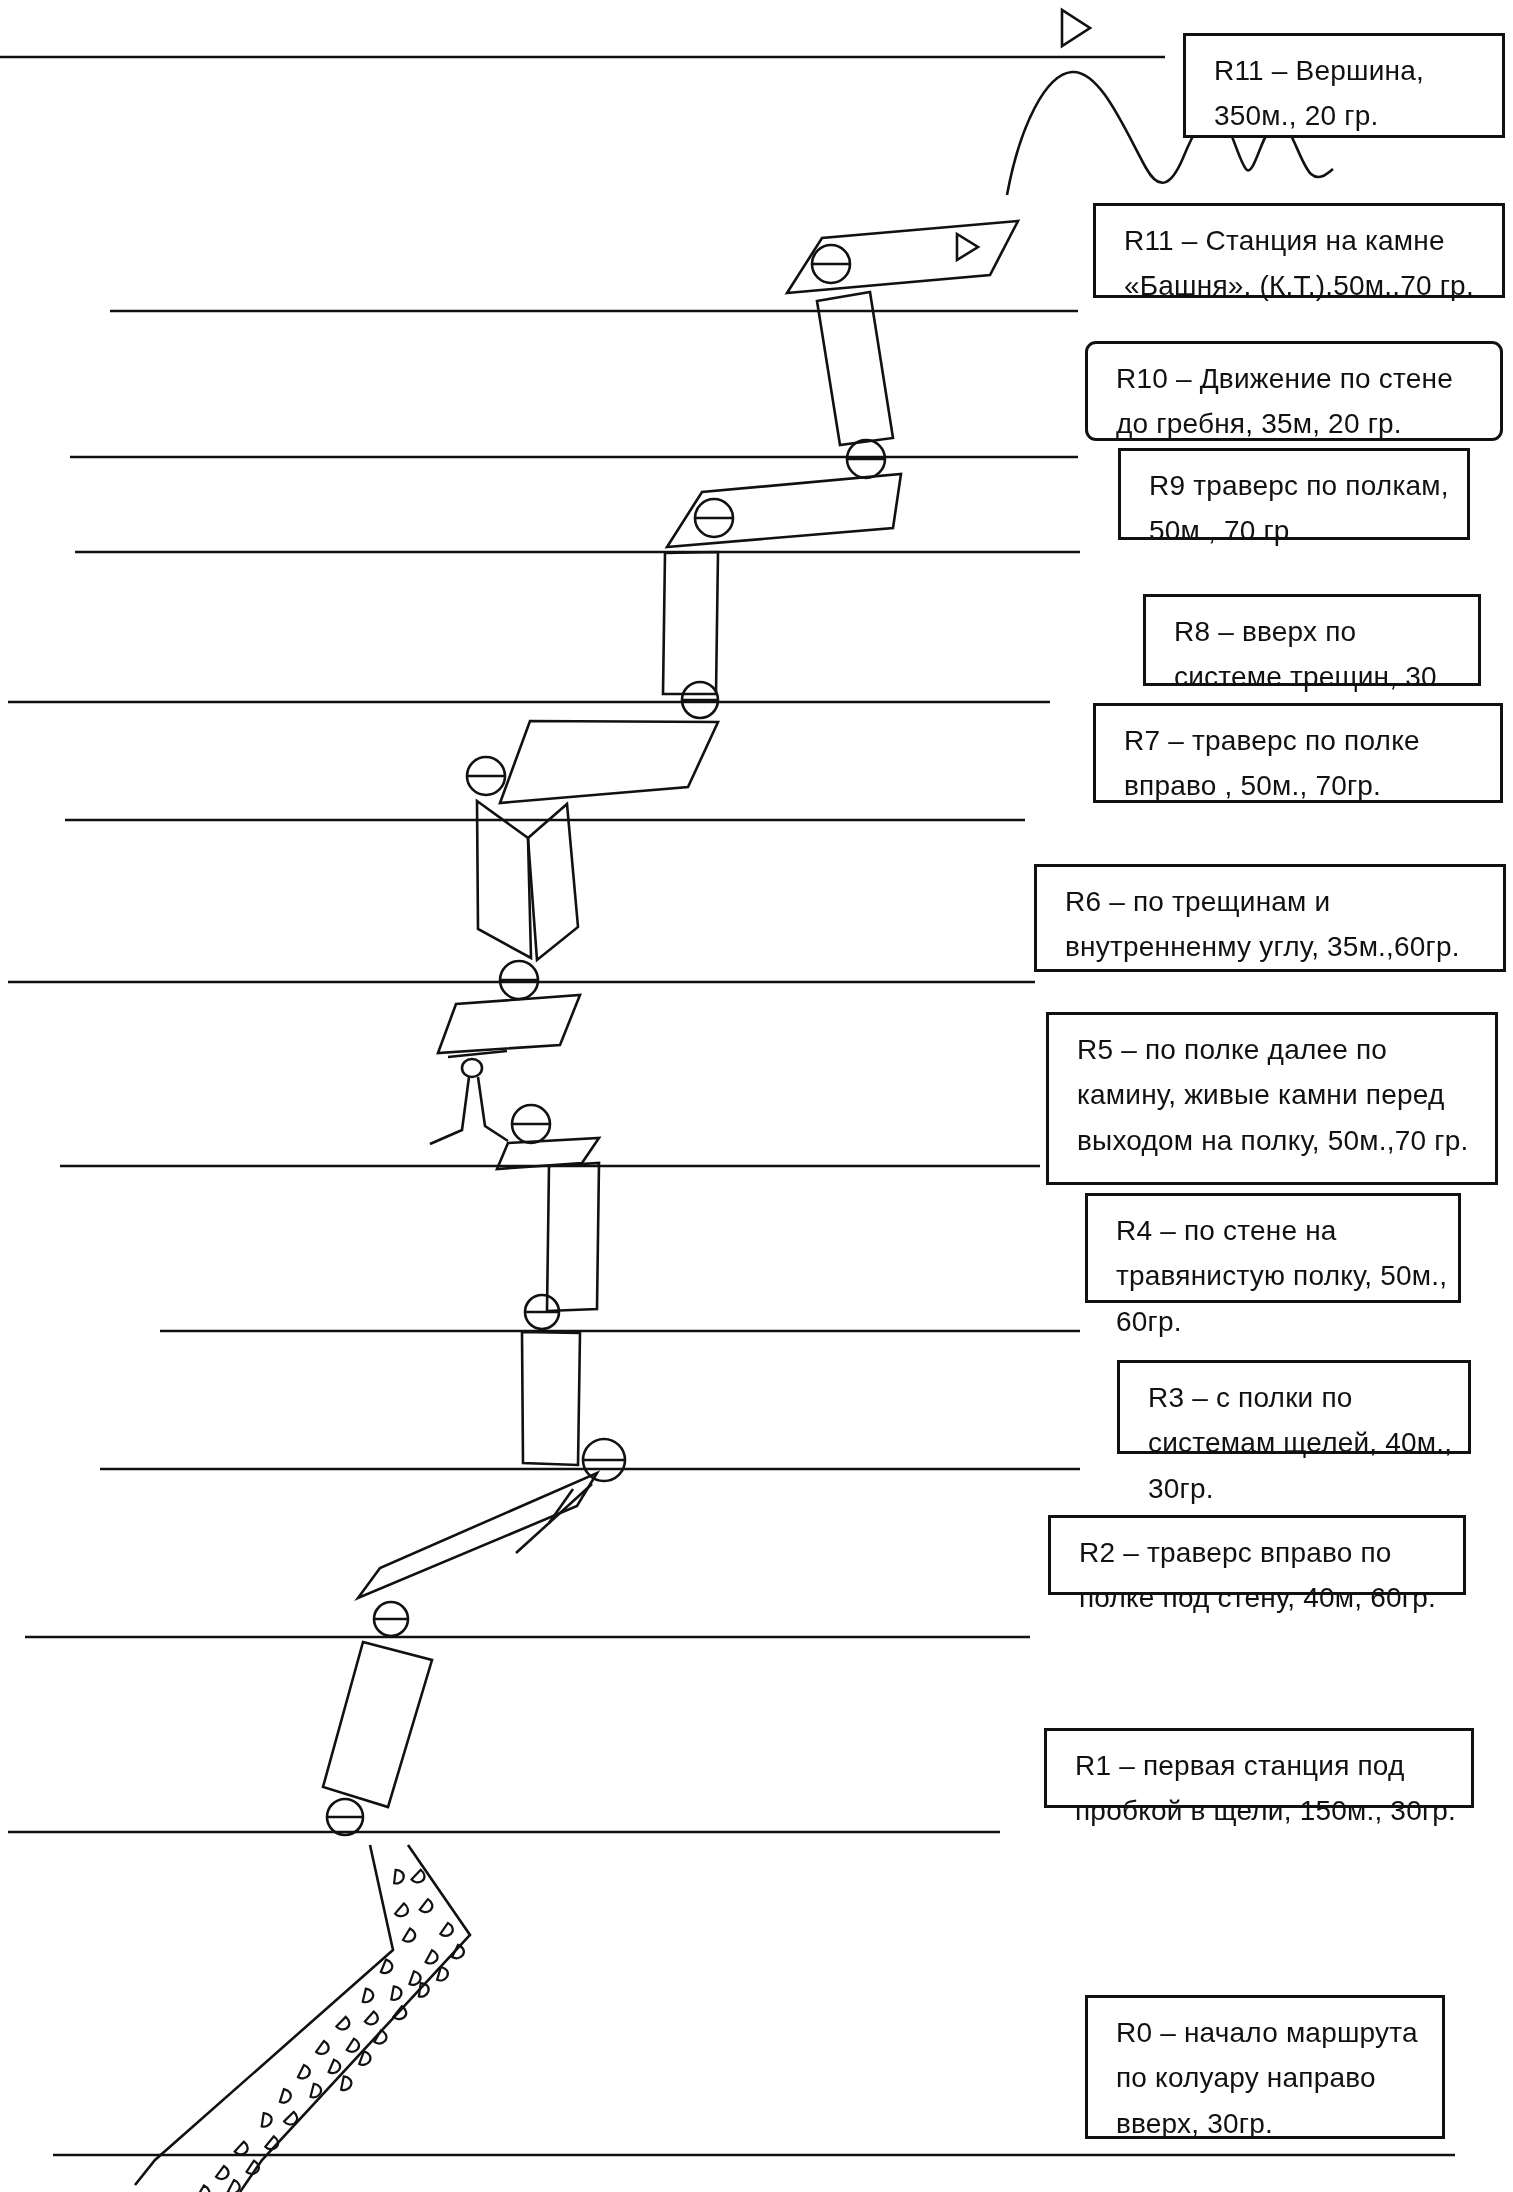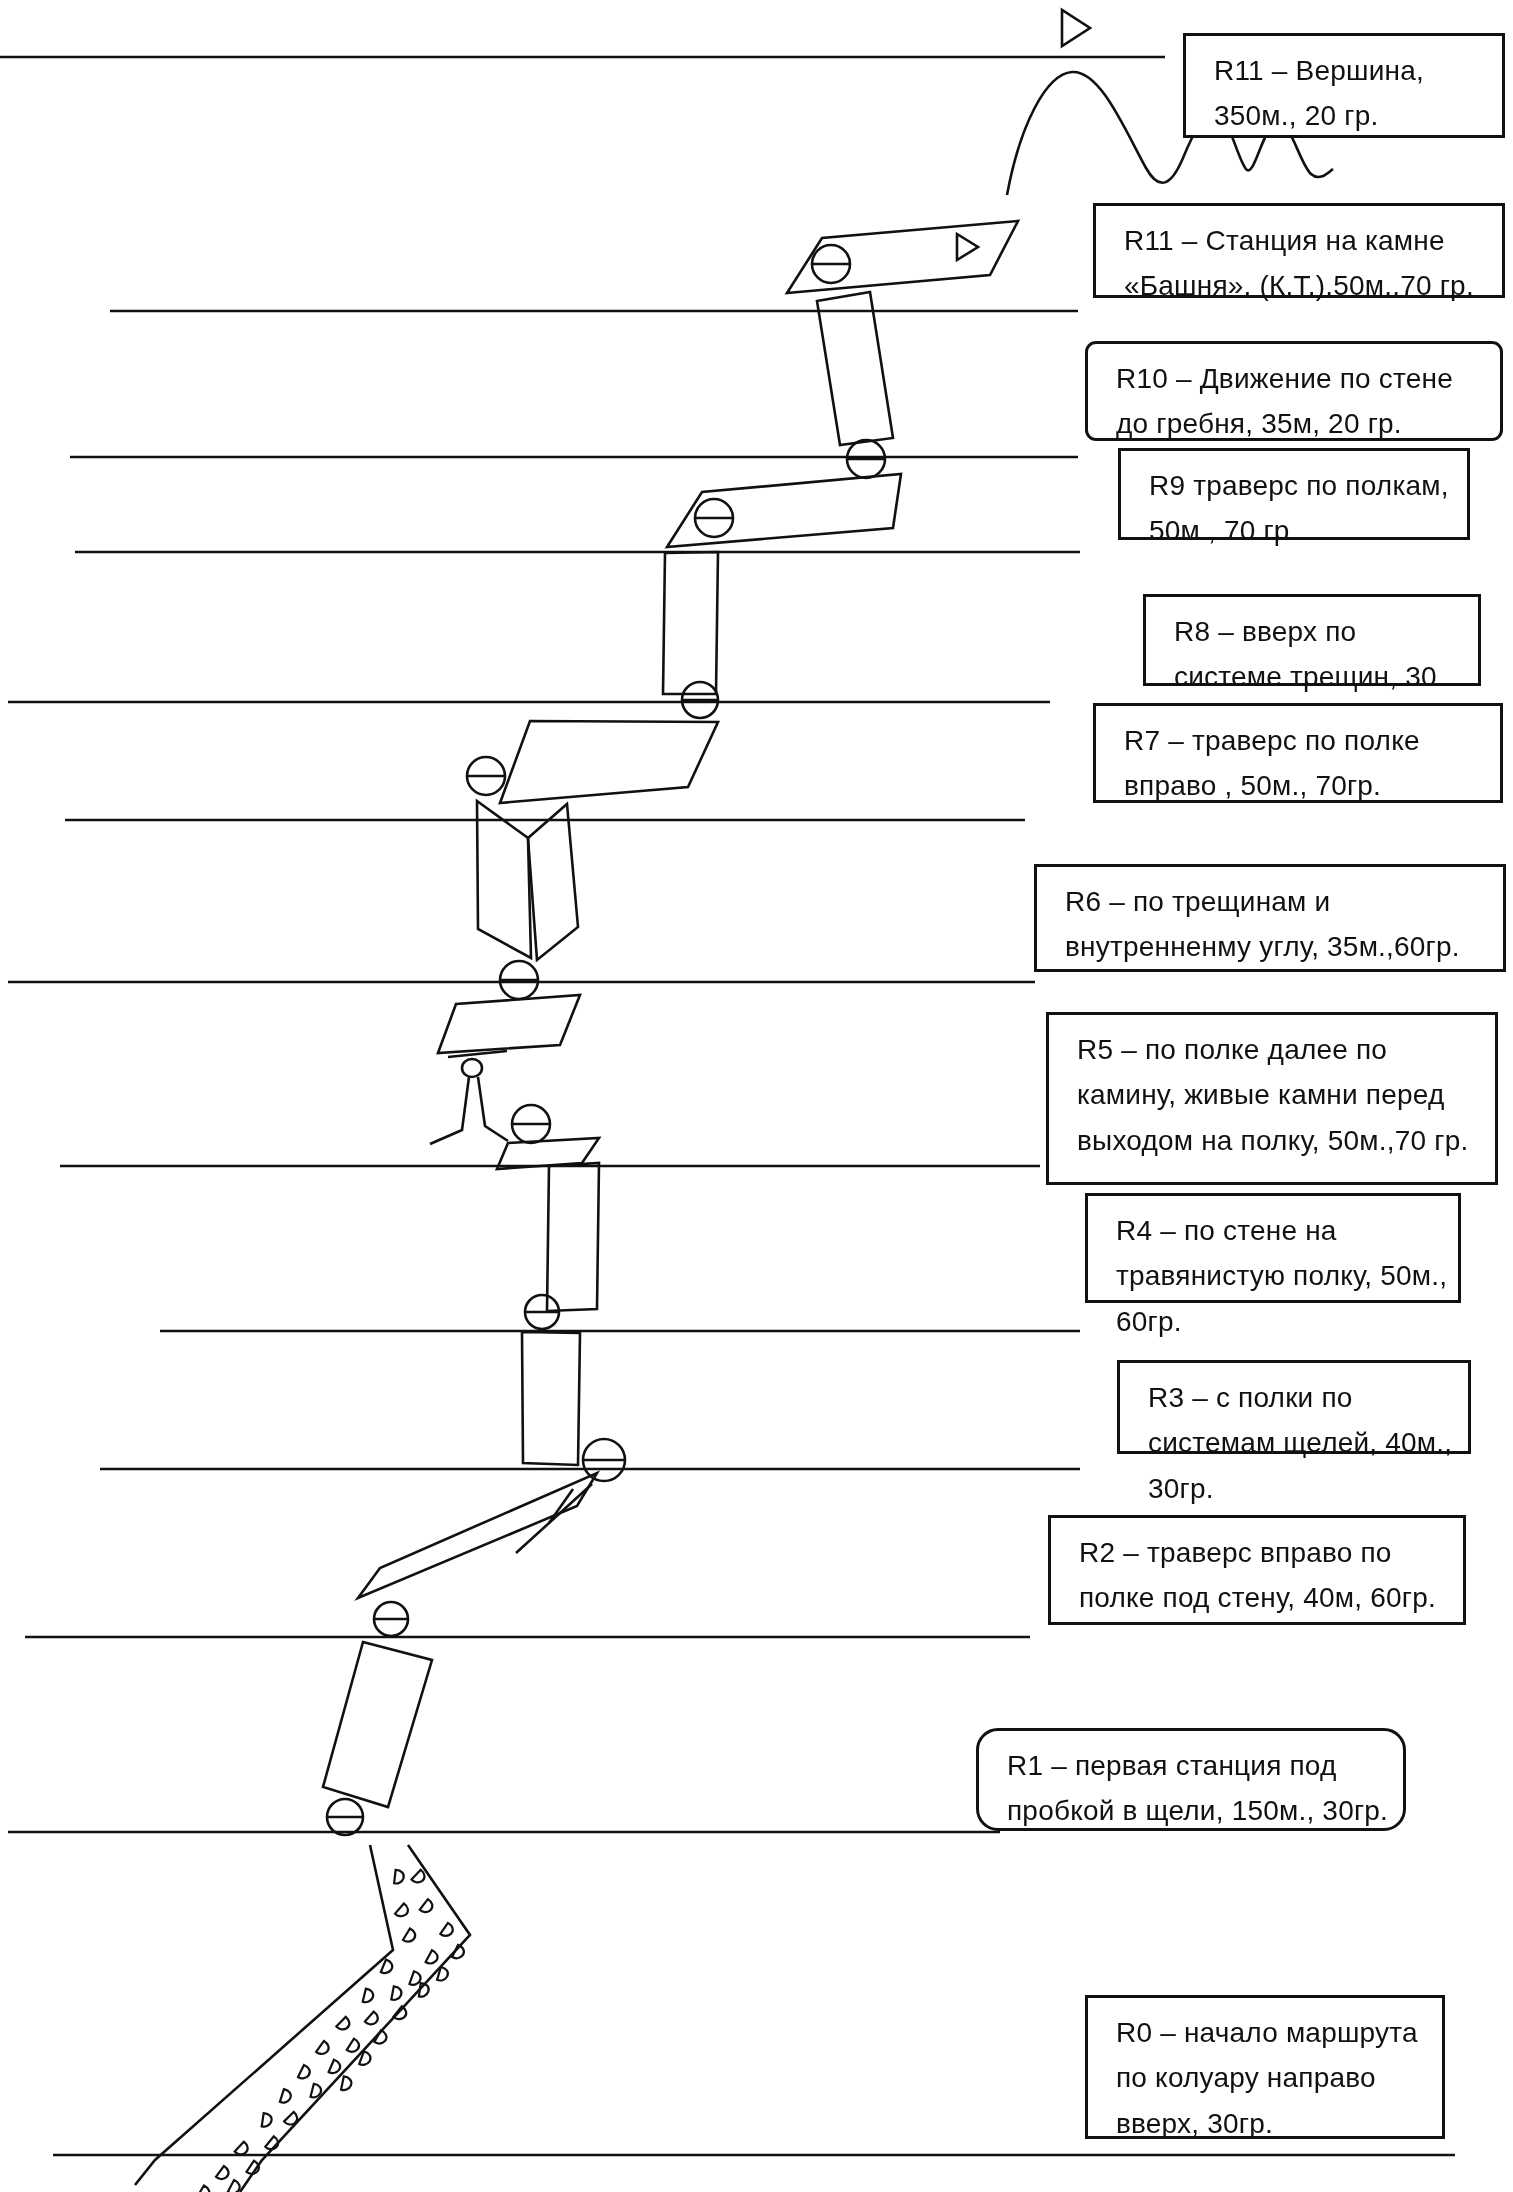--- a/index.html
+++ b/index.html
@@ -140,22 +140,22 @@
   </div>
   <div class="pitch-box" style="left:1046px;top:1012px;width:452px;height:173px;">
     <span>R5 – по полке далее по камину, живые камни перед выходом на полку, 50м.,70 гр.</span>
   </div>
   <div class="pitch-box" style="left:1085px;top:1193px;width:376px;height:110px;">
     <span>R4 – по стене на травянистую полку, 50м., 60гр.</span>
   </div>
   <div class="pitch-box" style="left:1117px;top:1360px;width:354px;height:94px;">
     <span>R3 – с полки по системам щелей, 40м., 30гр.</span>
   </div>
-  <div class="pitch-box" style="left:1048px;top:1515px;width:418px;height:110px;">
+  <div class="pitch-box" style="left:1048px;top:1515px;width:418px;height:80px;">
     <span>R2 – траверс вправо по полке под стену, 40м, 60гр.</span>
   </div>
-  <div class="pitch-box" style="left:976px;top:1728px;width:430px;height:103px;border-radius:22px;">
+  <div class="pitch-box" style="left:1044px;top:1728px;width:430px;height:80px;">
     <span>R1 – первая станция  под пробкой в щели, 150м., 30гр.</span>
   </div>
   <div class="pitch-box" style="left:1085px;top:1995px;width:360px;height:144px;">
     <span>R0 – начало маршрута по колуару направо вверх, 30гр.</span>
   </div>
 </div>
 
 </body></html>

